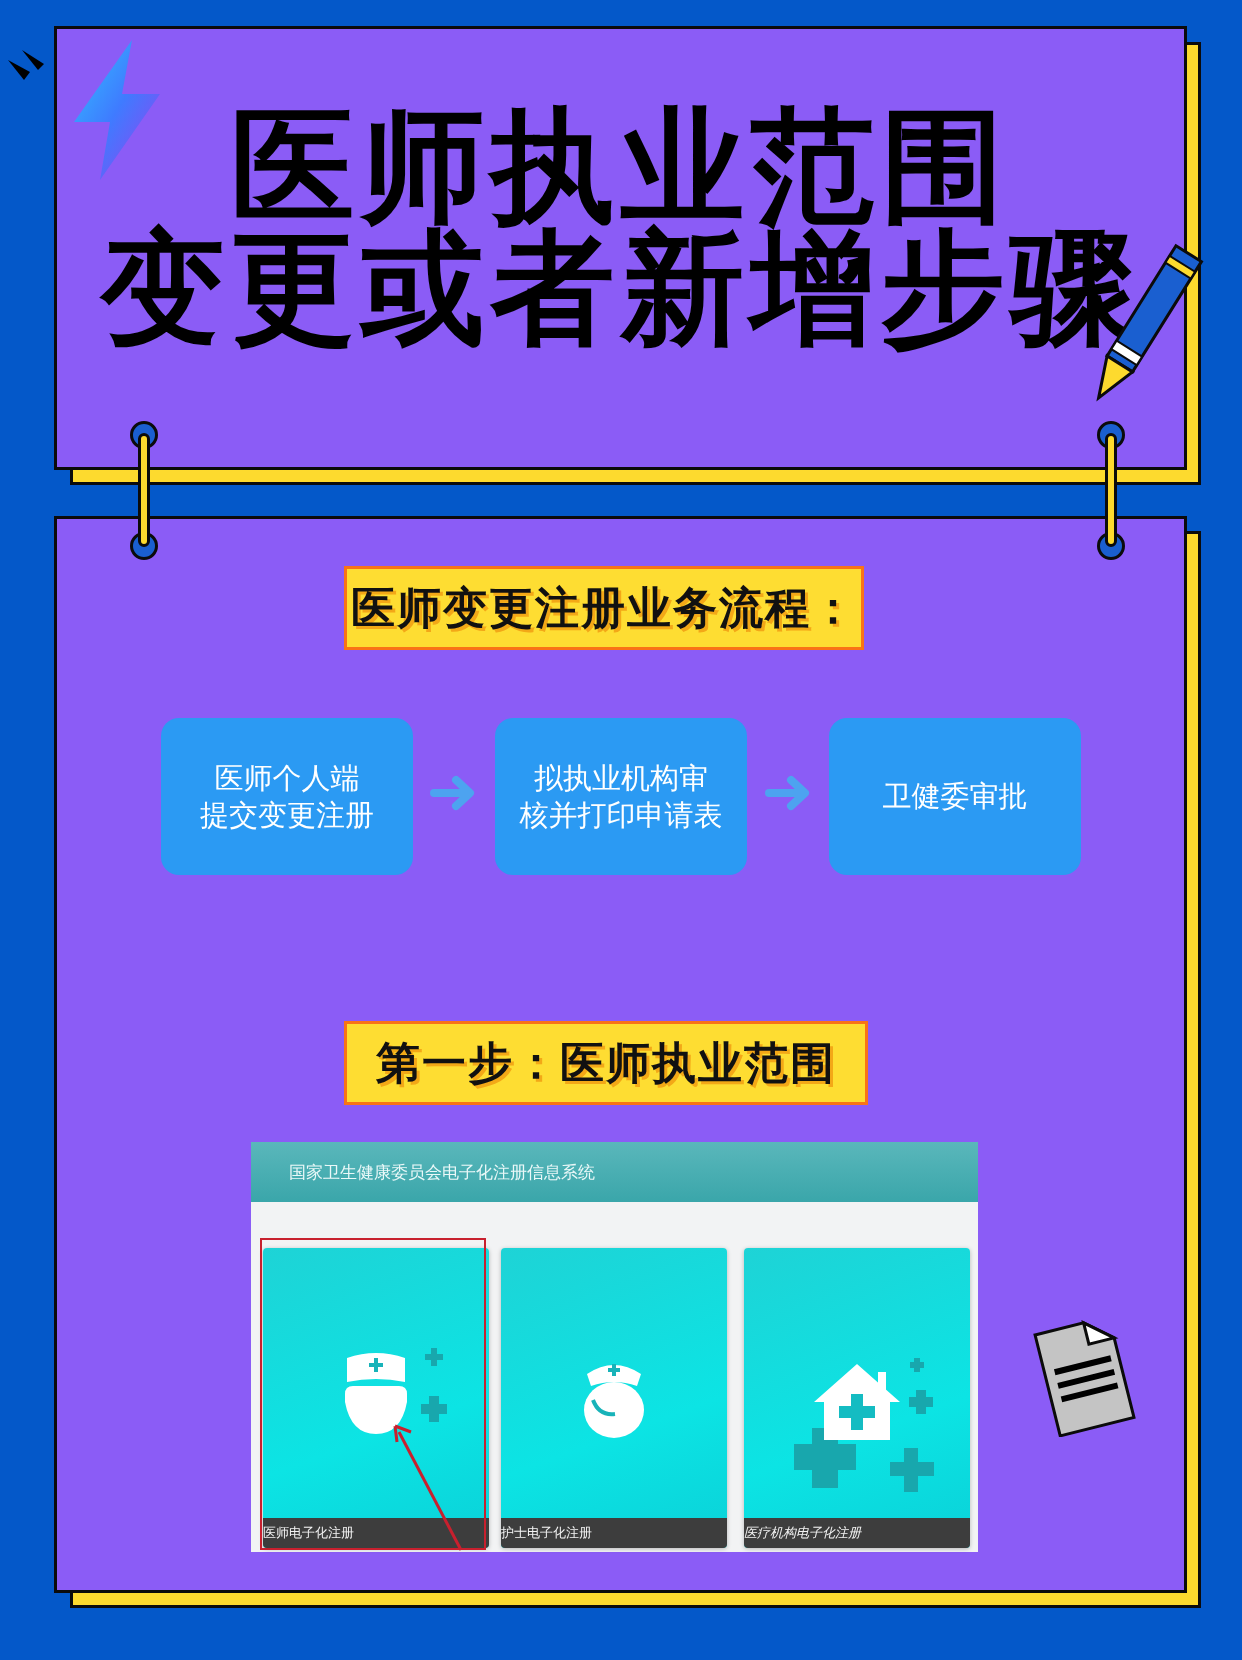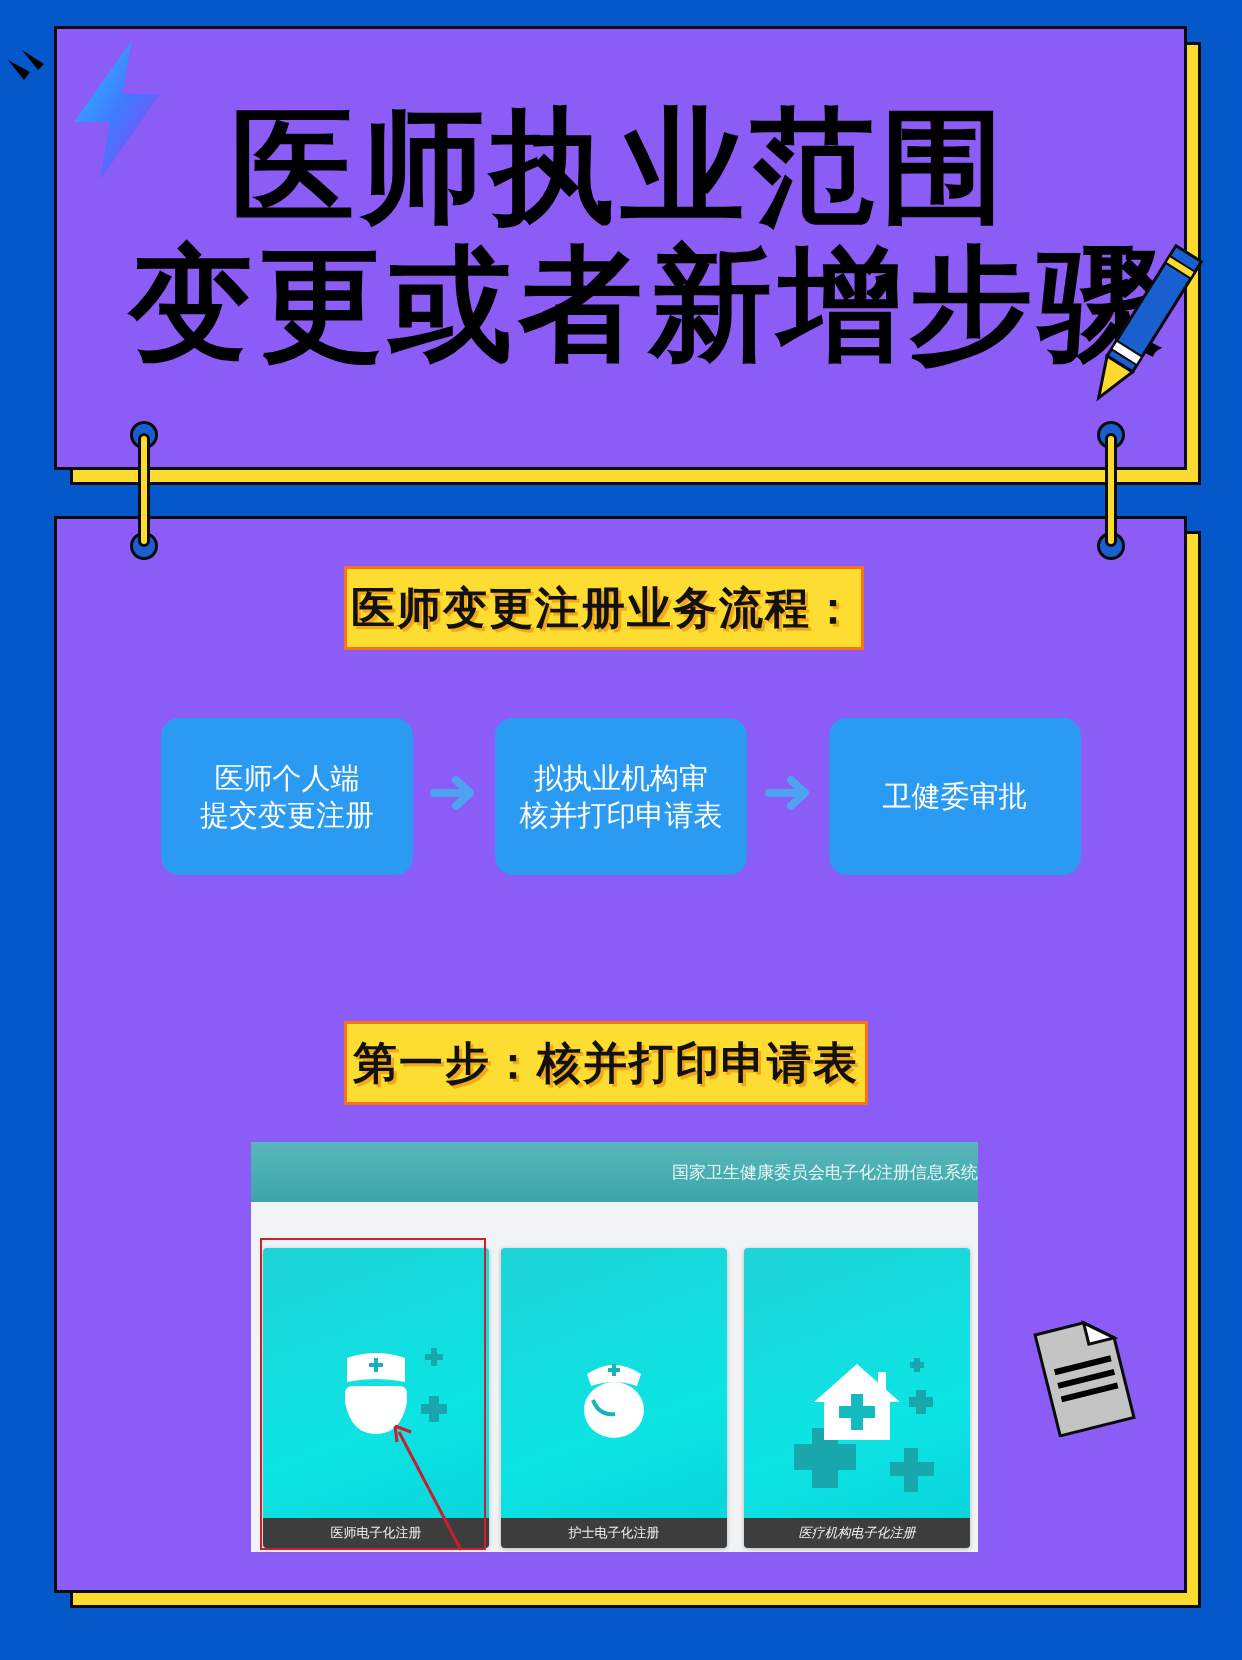--- a/index.html
+++ b/index.html
@@ -2,33 +2,33 @@
 <html><head>
 <meta charset="utf-8">
 <style>
   html,body{margin:0;padding:0;}
   body{width:1242px;height:1660px;background:#0458c9;position:relative;overflow:hidden;font-family:"DejaVu Sans","Liberation Sans",sans-serif;}
   .abs{position:absolute;}
   .panel{position:absolute;background:#8b5cf6;border:3px solid #0b0b0b;box-sizing:border-box;}
   .shadow{position:absolute;background:#fdda2e;border:3px solid #0b0b0b;box-sizing:border-box;}
   .title{position:absolute;left:0;width:100%;text-align:center;font-weight:900;color:#000;letter-spacing:6px;}
   .t1{top:62px;font-size:124px;line-height:150px;}
-  .t2{top:200px;font-size:124px;line-height:150px;padding-left:28px;}
+  .t2{top:184px;font-size:124px;line-height:150px;}
   .t3{top:340px;font-size:96px;line-height:120px;color:#ffe05a;
       -webkit-text-stroke:4px #5a3cf0;
       text-shadow:5px 5px 0 #9b3ad8,7px 7px 0 #9b3ad8;}
   .ring-line{position:absolute;width:12px;background:#fdda2e;border:3px solid #0b0b0b;border-radius:8px;box-sizing:border-box;}
   .ring-dot{position:absolute;width:28px;height:28px;border-radius:50%;background:#1a5fd0;border:3px solid #0b0b0b;box-sizing:border-box;}
   .heading{position:absolute;background:#fedd32;border:3px solid #f97316;box-sizing:border-box;display:flex;align-items:center;justify-content:center;font-weight:900;font-size:44px;color:#111;text-shadow:3px 3px 0 #f3a817;letter-spacing:2px;}
   .flow-box{position:absolute;background:#2b9af3;border-radius:18px;color:#fff;font-size:29px;line-height:37px;display:flex;flex-direction:column;align-items:center;justify-content:center;text-align:center;}
   .flow-arrow{position:absolute;color:#4da3f0;font-size:46px;font-weight:900;}
   .shot{position:absolute;left:251px;top:1142px;width:727px;height:410px;background:#f2f3f4;}
-  .shot-head{position:absolute;left:0;top:0;width:100%;height:60px;background:linear-gradient(#5ab7bb,#3aa6aa);color:#eaf8f8;font-size:17px;line-height:60px;padding-left:38px;box-sizing:border-box;text-align:right;}
+  .shot-head{position:absolute;left:0;top:0;width:100%;height:60px;background:linear-gradient(#5ab7bb,#3aa6aa);color:#eaf8f8;font-size:17px;line-height:60px;padding-left:38px;box-sizing:border-box;}
   .card{position:absolute;top:106px;width:226px;height:300px;background:linear-gradient(160deg,#1ed3d6 0%,#0ce4e4 60%,#0ad1d8 100%);border-radius:4px;overflow:hidden;box-shadow:0 1px 4px rgba(0,0,0,.25);}
-  .card-cap{position:absolute;left:0;bottom:0;width:100%;height:30px;background:#3d3d3d;color:#f3f3f3;font-size:13px;line-height:30px;text-align:center;}
+  .card-cap{position:absolute;left:0;bottom:0;width:100%;height:30px;background:#3d3d3d;color:#f3f3f3;font-size:13px;line-height:30px;}
   .cross{position:absolute;background:#18a7ad;}
 </style>
 </head>
 <body>
 
 <div class="shadow" style="left:70px;top:42px;width:1131px;height:443px;"></div>
 <div class="panel" style="left:54px;top:26px;width:1133px;height:444px;">
   <div class="title t1">医师执业范围</div>
   <div class="title t2">变更或者新增步骤</div>
 </div>
@@ -92,21 +92,21 @@
 </div>
 <div class="flow-arrow" style="left:765px;top:770px;">
   <svg width="46" height="40" viewBox="0 0 46 40">
       <path d="M4 20 H38 M26 7 L40 20 L26 33" stroke="#4da3f0" stroke-width="8" fill="none" stroke-linecap="round" stroke-linejoin="round"></path>
     </svg>
 </div>
 <div class="flow-box" style="left:829px;top:718px;width:252px;height:157px;">
   <span>卫健委审批</span>
 </div>
 
-<div class="heading" style="left:344px;top:1021px;width:524px;height:84px;">第一步：核并打印申请表</div>
+<div class="heading" style="left:344px;top:1021px;width:524px;height:84px;">第一步：医师执业范围</div>
 
 <div class="shot">
   <div class="shot-head">国家卫生健康委员会电子化注册信息系统</div>
 
   <div class="card" style="left:12px;">
     <div class="abs" style="left:78px;top:100px;">
       <svg width="70" height="90" viewBox="0 0 70 90">
         <path d="M6 10 Q35 0 64 10 L64 34 Q35 28 6 34 Z" fill="#fff"></path>
         <path d="M35 10 V24 M28 17 H42" stroke="#18b3b9" stroke-width="4"></path>
         <path d="M4 46 Q4 38 12 38 L58 38 Q66 38 66 46 L66 54 Q60 86 35 86 Q10 86 4 54 Z" fill="#fff"></path>

